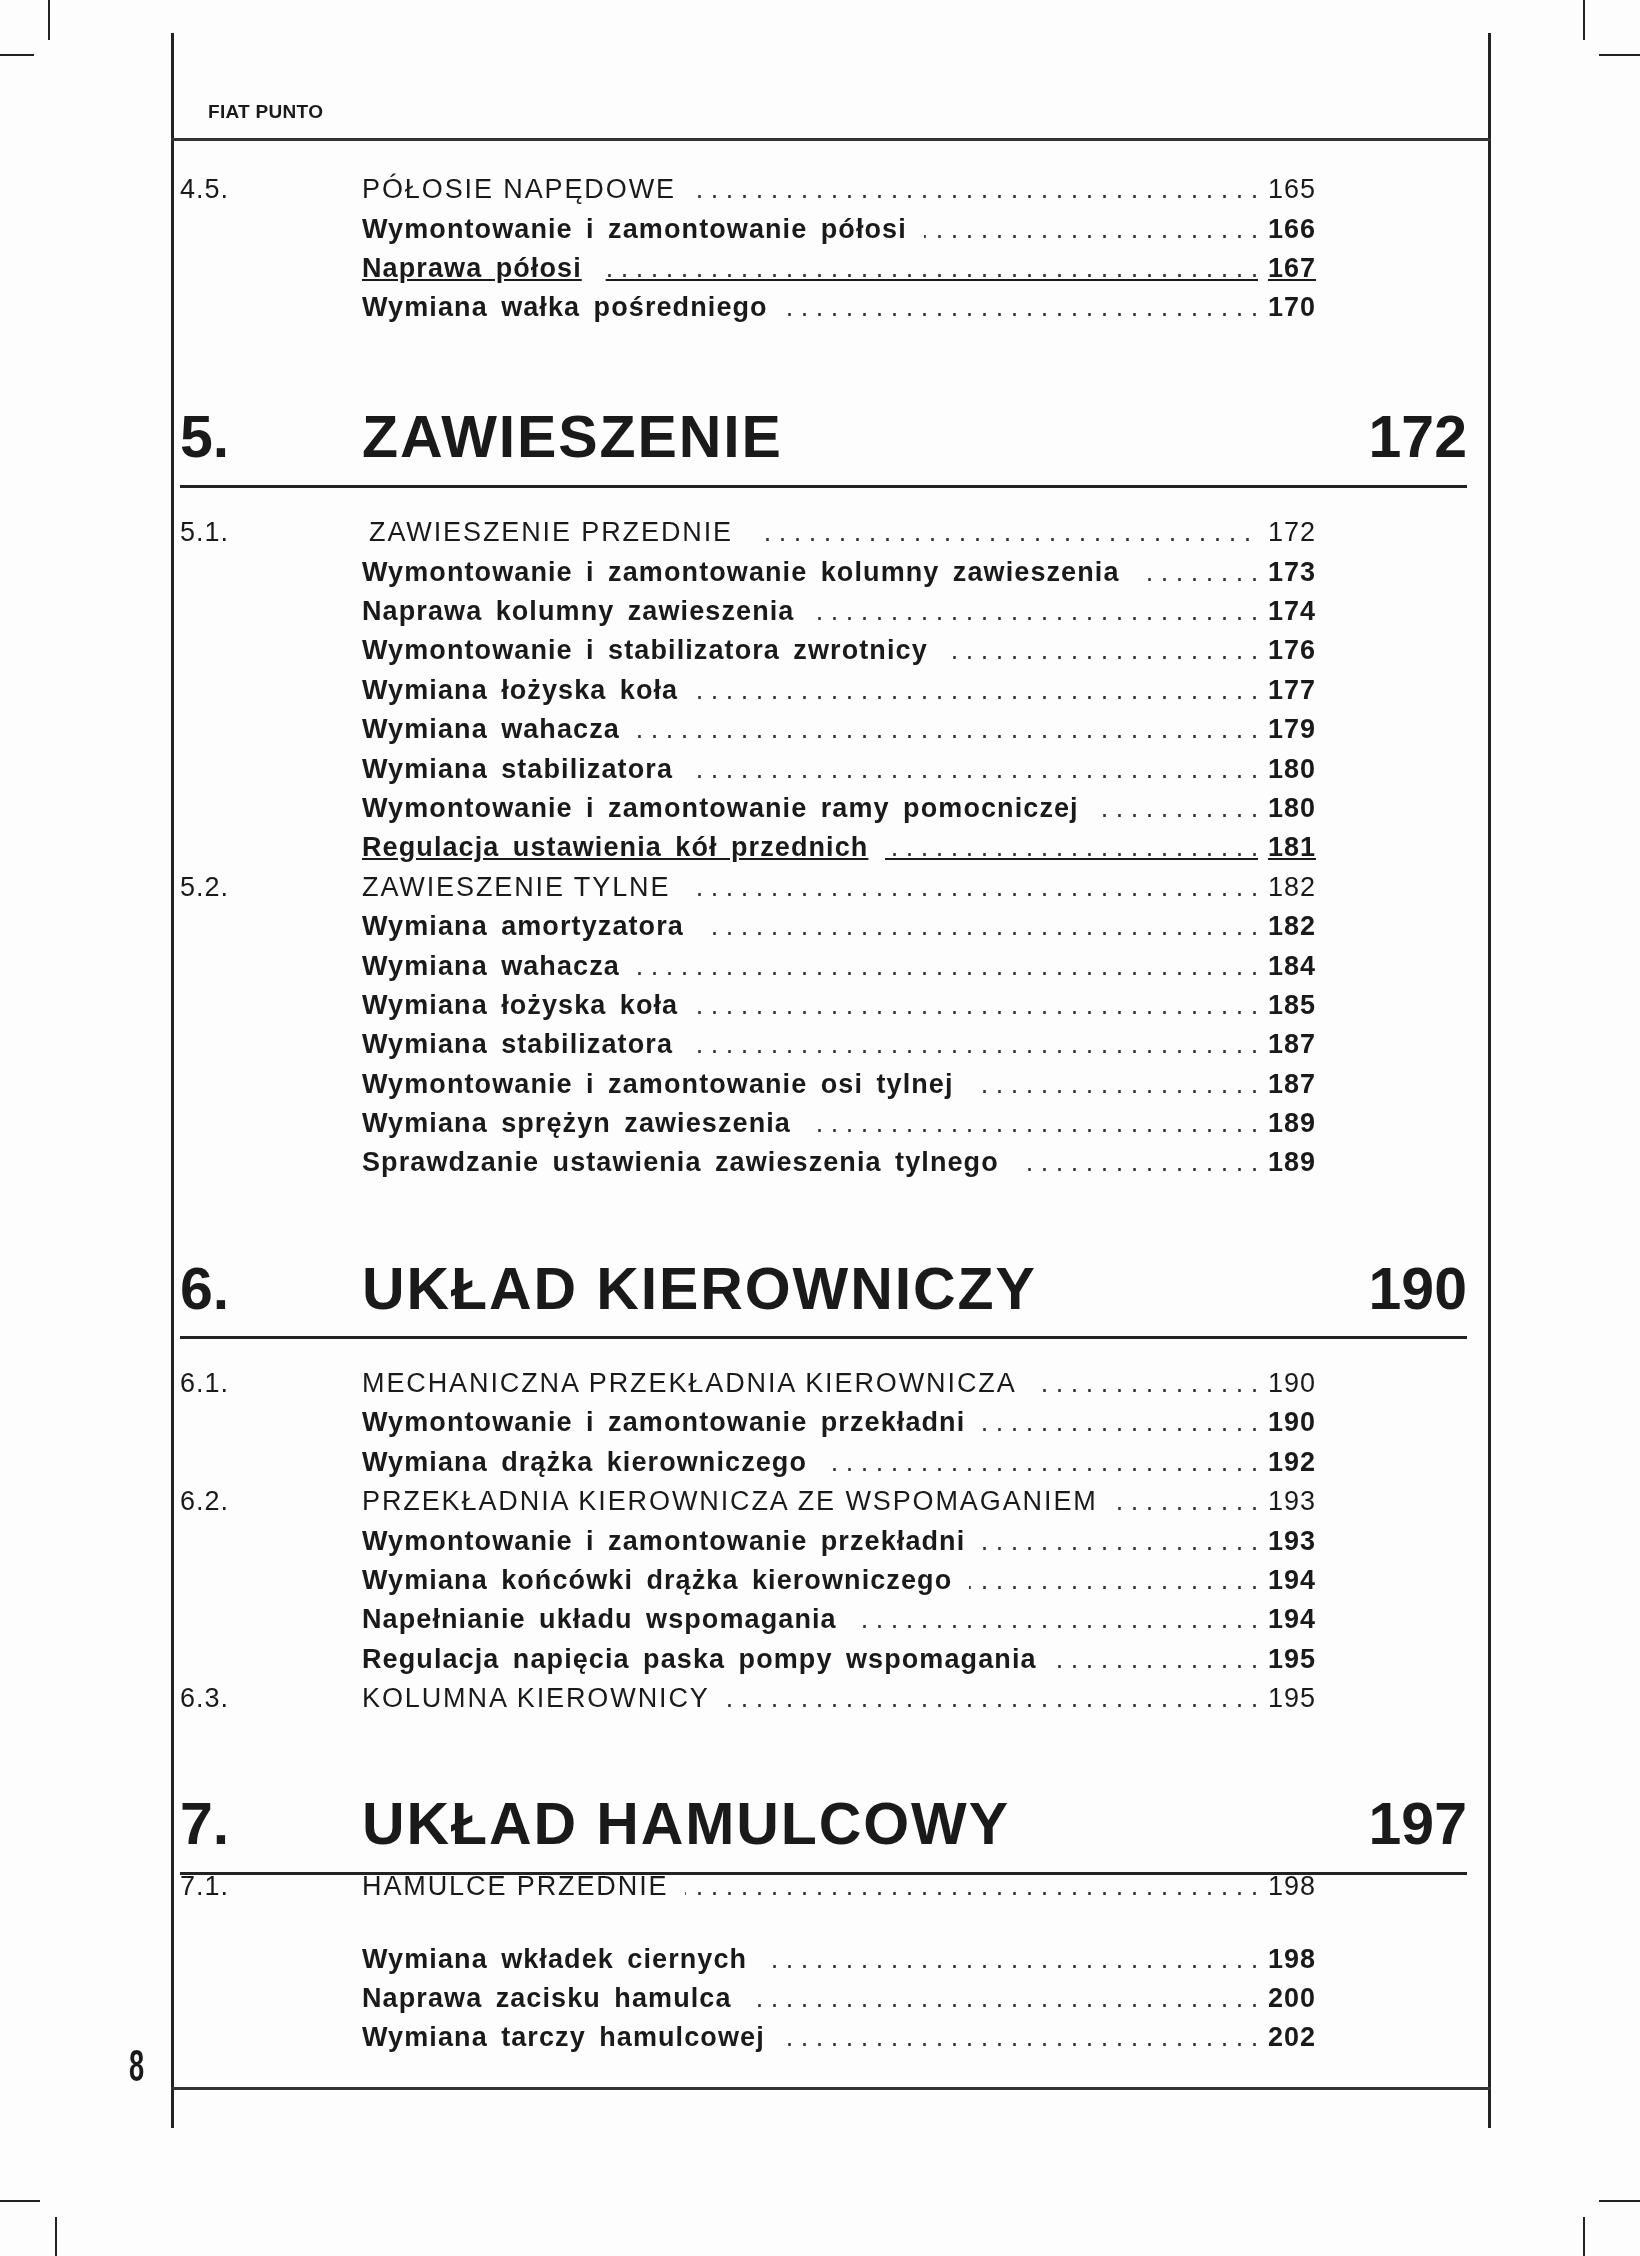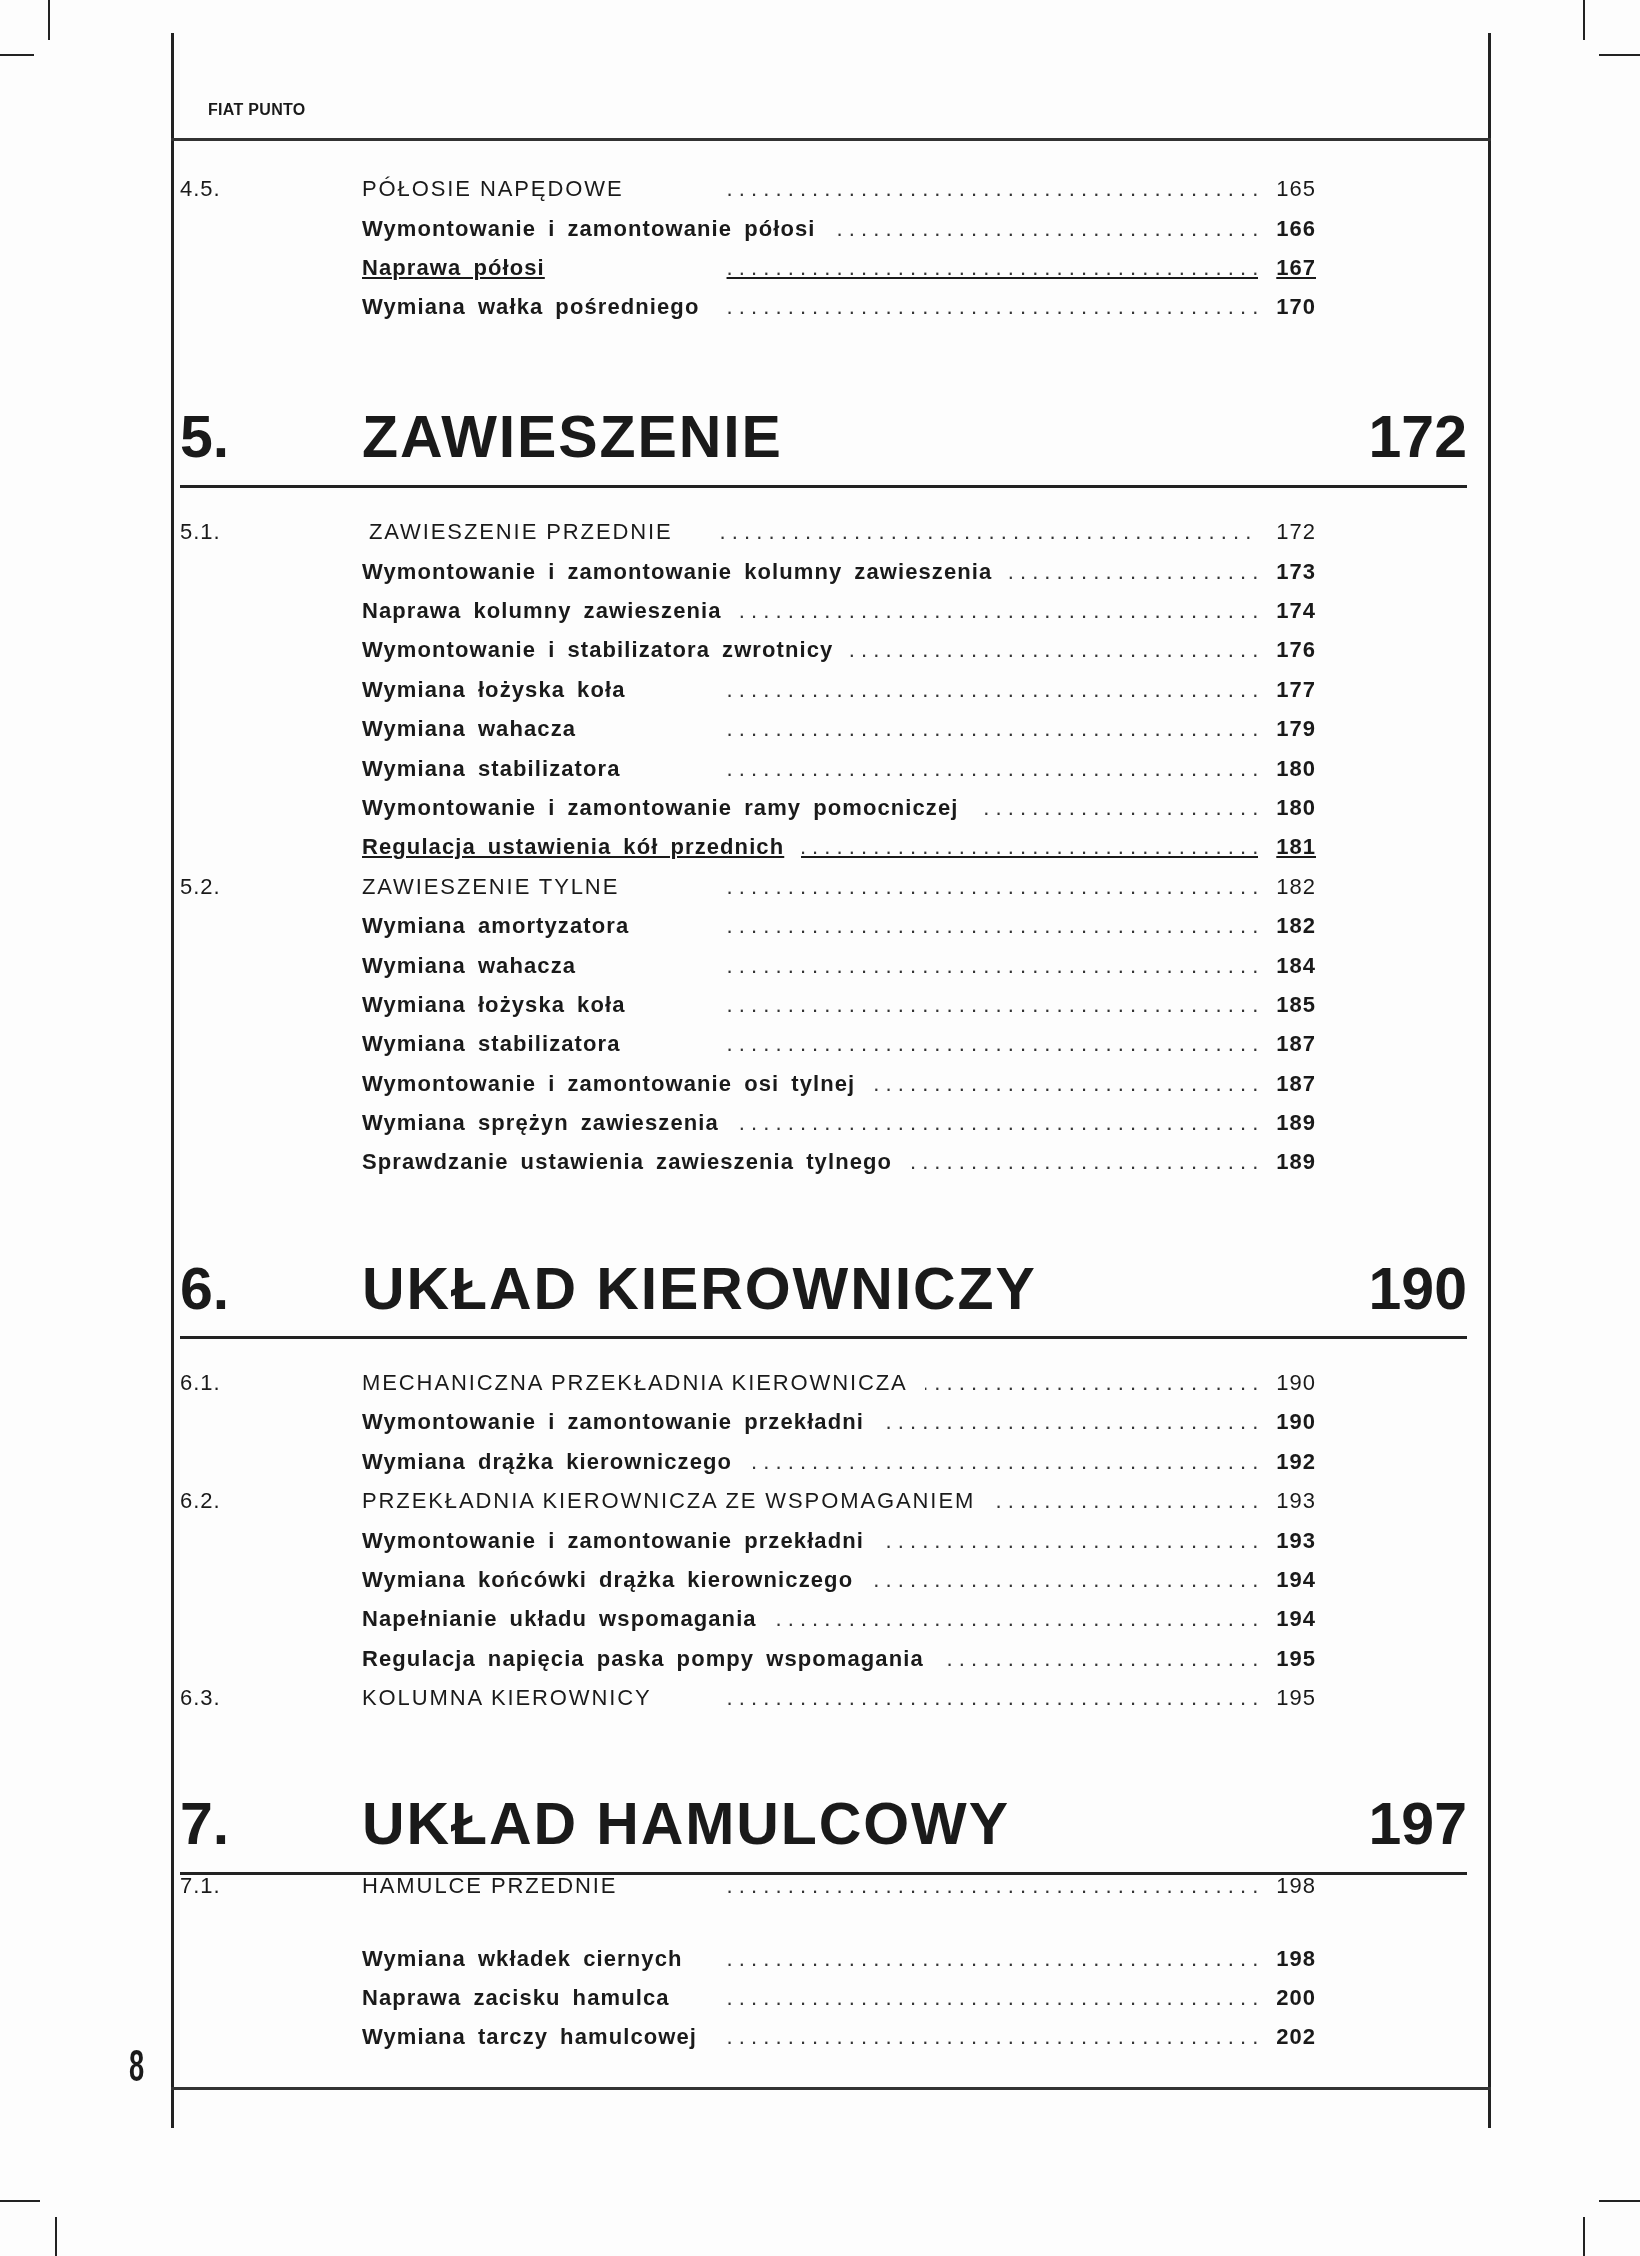--- a/index.html
+++ b/index.html
@@ -5,31 +5,31 @@
   html, body { margin: 0; padding: 0; }
   body {
     width: 1640px; height: 2257px; position: relative; background: #fdfdfd;
     font-family: "Liberation Sans", sans-serif; color: #1a1a1a; overflow: hidden;
   }
   .crop { position: absolute; background: #222; }
   .frame-v { position: absolute; width: 2.9px; background: #222; }
   .frame-h { position: absolute; height: 2.9px; background: #333; }
   .running-head {
     position: absolute; left: 208px; top: 101px;
-    font-weight: bold; font-size: 16px; letter-spacing: 0.3px;
+    font-weight: bold; font-size: 19px; letter-spacing: 0.3px;
   }
   .page-num {
     position: absolute; left: 129px; top: 2044px;
     font-weight: bold; font-size: 44px; transform: scaleX(0.62); transform-origin: left top;
     line-height: 1;
   }
   .toc { position: absolute; left: 180px; top: 0; width: 1290px; }
   .row {
     position: absolute; left: 0; width: 1136px; height: 38px;
-    display: flex; align-items: flex-end; font-size: 22px; line-height: 38px;
+    display: flex; align-items: flex-end; font-size: 27px; line-height: 38px;
   }
   .row .num { width: 182px; flex: none; font-weight: normal; letter-spacing: 1px; }
   .row .title { flex: none; white-space: nowrap; letter-spacing: 1.1px; }
   .row.section .title { font-weight: normal; letter-spacing: 1.9px; }
   .row.item .title { font-weight: bold; word-spacing: 4.8px; }
   .row .leader {
     flex: 1 1 auto; overflow: hidden; white-space: nowrap; margin: 0 5.7px 0 17px;
     font-weight: normal; letter-spacing: 0; direction: rtl; text-align: right;
     color: #333;
   }

